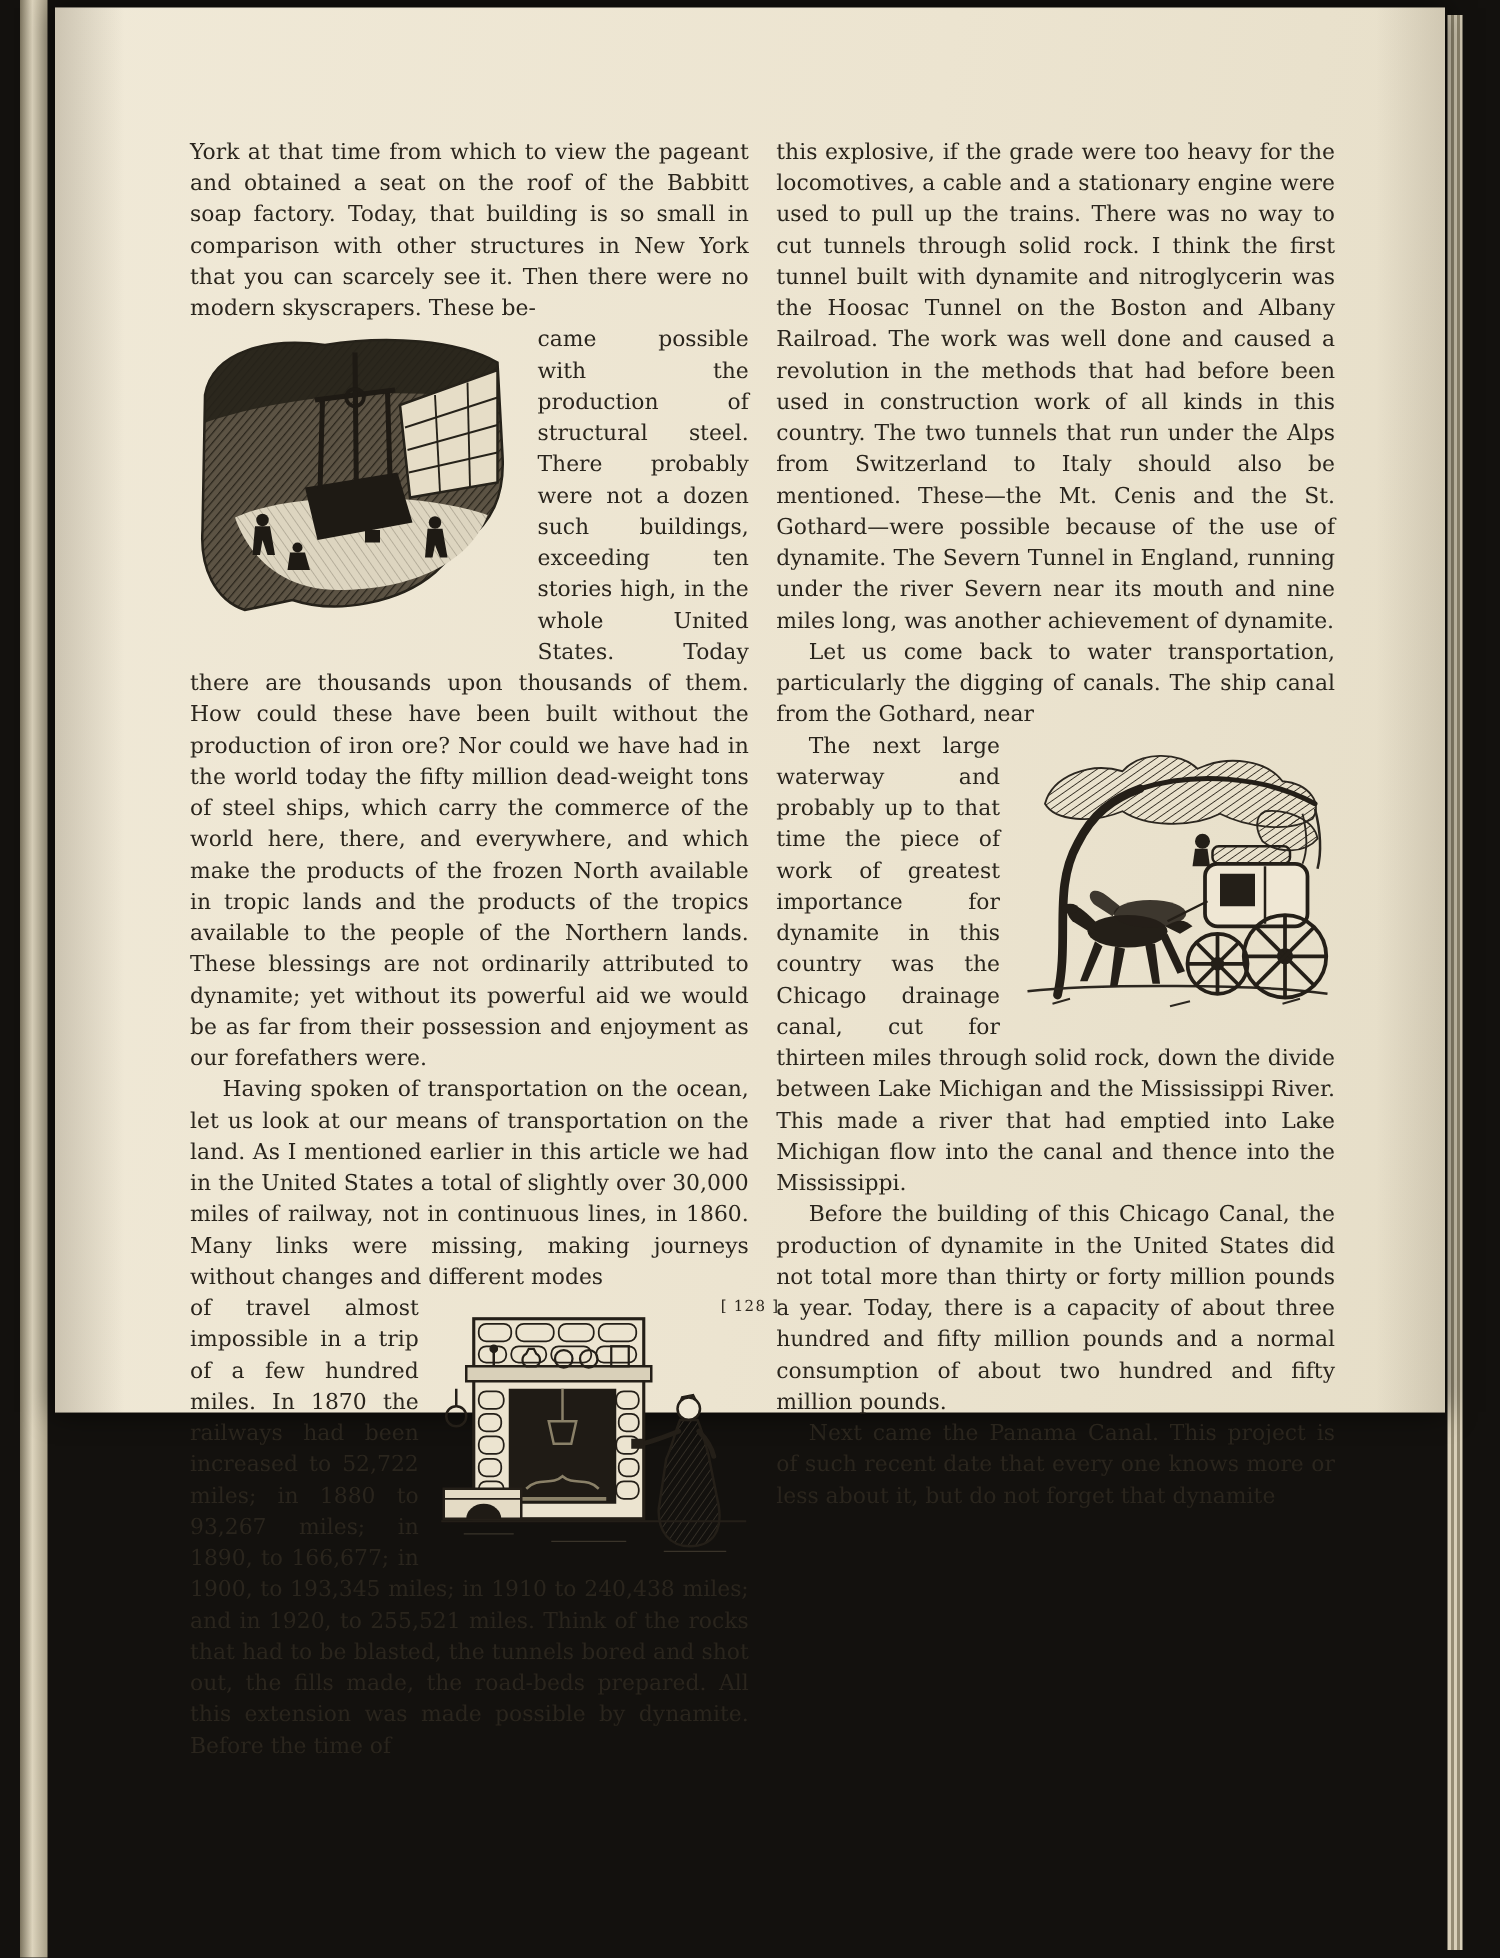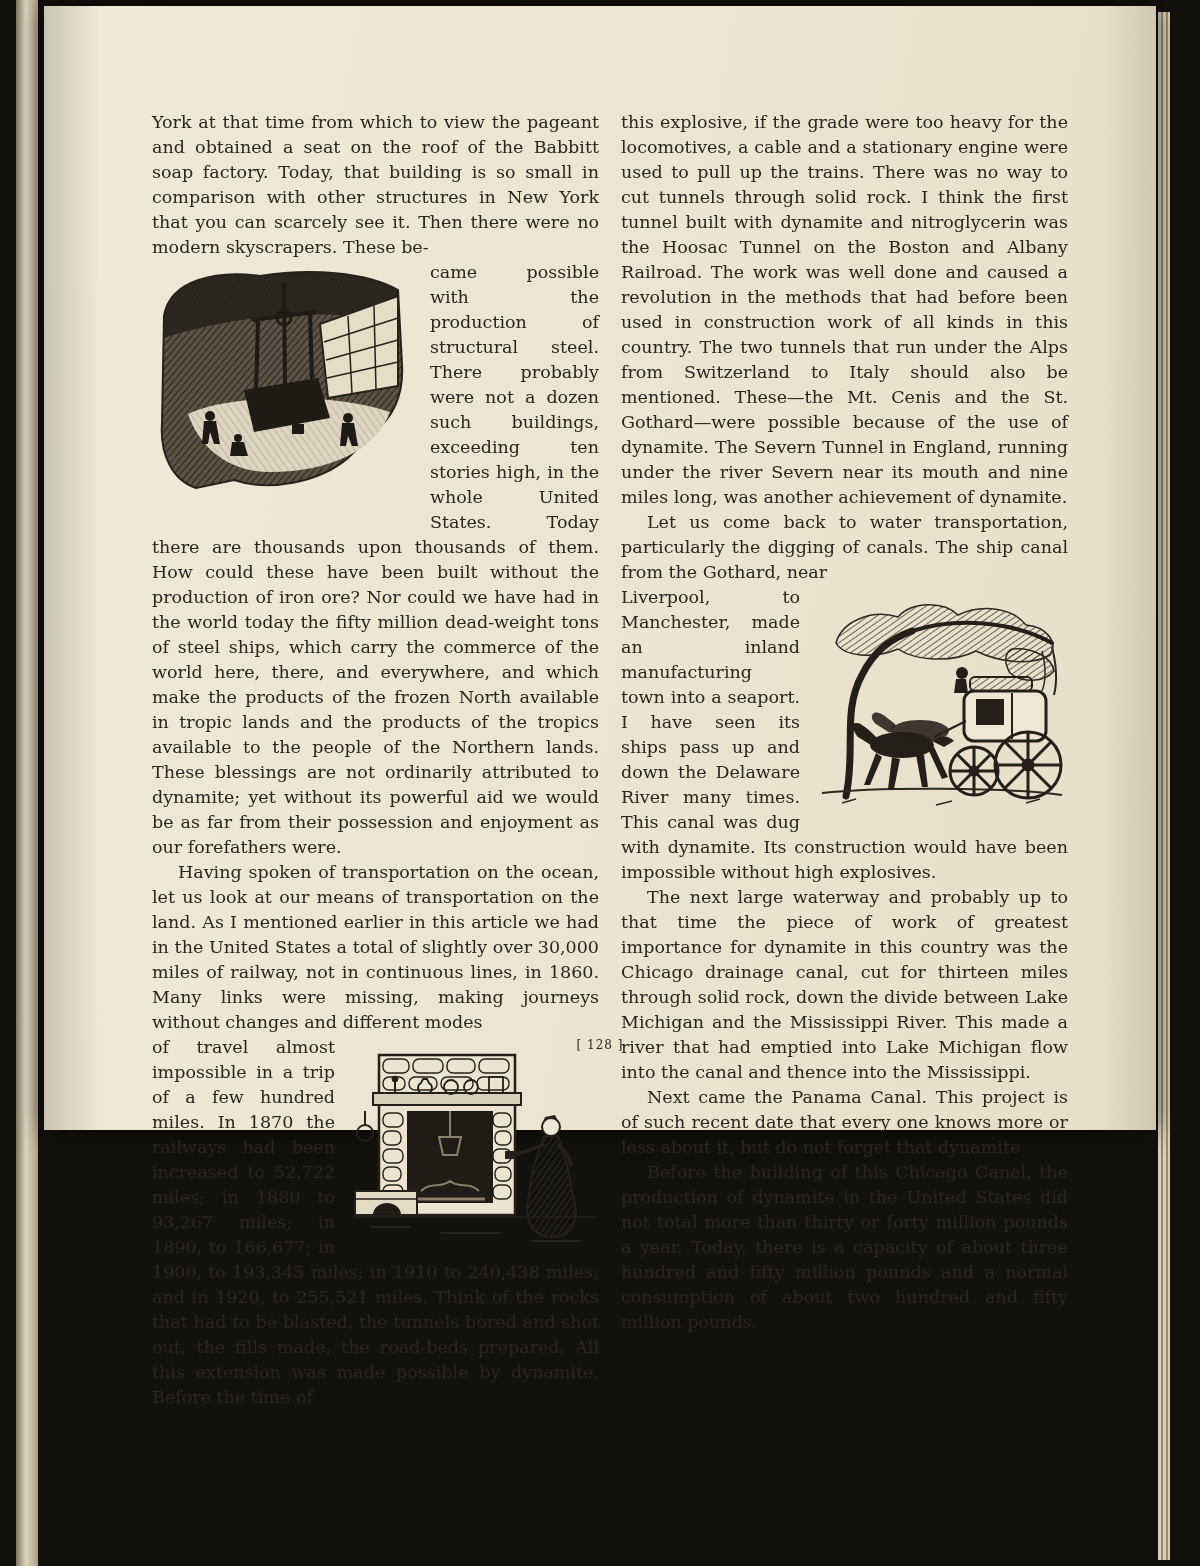--- a/index.html
+++ b/index.html
@@ -223,24 +223,23 @@
               <path d="M100,164 L106,196 L112,196 L108,164 Z"></path>
               <path d="M112,158 L126,188 L132,186 L118,156 Z"></path>
               <path d="M116,150 C126,144 132,144 138,150 L128,156 Z"></path>
               <ellipse cx="104" cy="140" rx="29" ry="11" opacity="0.88"></ellipse>
               <path d="M80,134 C70,126 64,120 58,122 C54,124 56,130 60,133 L74,142 Z" opacity="0.88"></path>
             </g>
             <line x1="118" y1="146" x2="150" y2="130" stroke="#241f18" stroke-width="2"></line>
           </svg>
         </figure>
 
-        <p class="p">Liverpool, to Manchester, made an inland manufacturing town into a seaport. I have seen its ships pass up and down the Delaware River many times. This canal was dug with dynamite. Its construction would have been impossible without high explosives.</p>
         <p class="p indent">The next large waterway and probably up to that time the piece of work of greatest importance for dynamite in this country was the Chicago drainage canal, cut for thirteen miles through solid rock, down the divide between Lake Michigan and the Mississippi River. This made a river that had emptied into Lake Michigan flow into the canal and thence into the Mississippi.</p>
+        <p class="p indent">Before the building of this Chicago Canal, the production of dynamite in the United States did not total more than thirty or forty million pounds a year. Today, there is a capacity of about three hundred and fifty million pounds and a normal consumption of about two hundred and fifty million pounds.</p>
         <p class="p indent">Next came the Panama Canal. This project is of such recent date that every one knows more or less about it, but do not forget that dynamite</p>
-        <p class="p indent">Before the building of this Chicago Canal, the production of dynamite in the United States did not total more than thirty or forty million pounds a year. Today, there is a capacity of about three hundred and fifty million pounds and a normal consumption of about two hundred and fifty million pounds.</p>
       </div>
 
     </div>
   </div>
 
   <div class="footer">
     <span>[ 128 ]</span>
   </div>
 </div>
 

